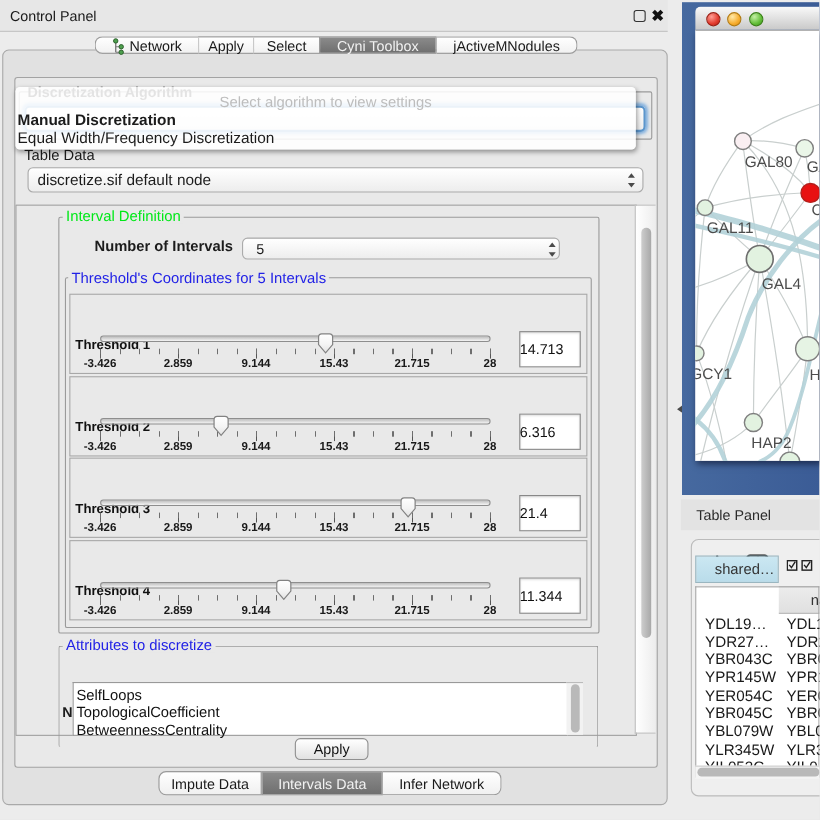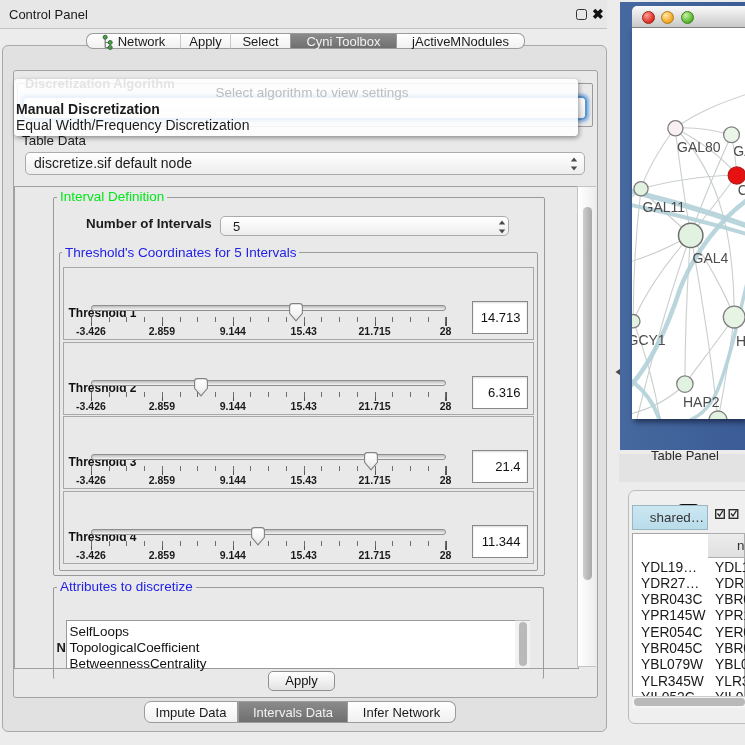--- a/index.html
+++ b/index.html
@@ -28,21 +28,21 @@
 
 .tbox{left:62.5px;width:469px;height:71px;border:1px solid #a8a8a8;background:#e9e9e9;}
 .ttitle{left:5px;top:3.5px;font-size:12px;font-weight:bold;color:#111;margin-top:34px;}
 .track{left:27.5px;top:37px;width:355px;height:6px;border:1px solid #8e8e8e;border-radius:3px;
  background:linear-gradient(#bdbdbd,#f5f5f5);box-sizing:border-box;}
 .tickmaj{left:27.5px;top:48.7px;width:356px;height:9px;
  background:repeating-linear-gradient(90deg,#555 0 1px,transparent 1px 70.9px);}
 .tickmin{left:27.5px;top:49px;width:356px;height:5.2px;
  background:repeating-linear-gradient(90deg,#6e6e6e 0 1px,transparent 1px 17.72px);}
 .vbox{left:408px;top:32.5px;width:56px;height:33px;background:#fff;border:1px solid #888;
- font-size:13px;color:#111;text-align:right;line-height:31px;padding-right:6px;box-sizing:border-box;
+ font-size:13px;color:#111;line-height:31px;padding-right:6px;box-sizing:border-box;
  box-shadow:inset 0 1px 2px rgba(0,0,0,0.15);}
 .tl{position:absolute;top:57px;font-size:10.5px;font-weight:bold;color:#1a1a1a;transform:translateX(-50%);}
 .thumb{position:absolute;top:33.5px;width:18px;height:20px;}
 
 #ylist{left:65.5px;top:619.5px;width:449px;height:47px;background:#fff;border:1px solid #999;border-right:none;
  font-size:13px;color:#111;}
 
 .btab{top:701px;height:22px;background:linear-gradient(#ffffff,#f0f0f0);border:1px solid #9b9b9b;
  color:#1a1a1a;font-size:13px;display:flex;align-items:center;justify-content:center;box-sizing:border-box;}
 .btab.tabsel,.tabrow.tabsel{background:linear-gradient(#8b8b8b,#6f6f6f);color:#f2f2f2;}
@@ -218,21 +218,21 @@
 
 <div class="abs" style="left:268px;top:671px;width:67px;height:20px;background:linear-gradient(#ffffff,#e2e2e2);
  border:1px solid #909090;border-radius:5px;box-sizing:border-box;text-align:center;font-size:13px;color:#111;line-height:18px;">Apply</div>
 
 <div class="abs btab" style="left:144px;width:94px;border-radius:7px 0 0 7px;">Impute Data</div>
 <div class="abs btab tabsel" style="left:238px;width:110px;">Intervals Data</div>
 <div class="abs btab" style="left:348px;width:108px;border-left:none;border-radius:0 7px 7px 0;">Infer Network</div>
 
 <div class="abs" style="left:14px;top:79px;width:564px;height:57px;background:rgba(255,255,255,0.88);
  border-radius:4px;box-shadow:1px 2px 5px rgba(0,0,0,0.4);"></div>
-<div class="abs" style="left:14px;top:85px;width:564px;text-align:center;font-size:13.5px;color:#bdbdbd;padding-left:16px;">Select algorithm to view settings</div>
+<div class="abs" style="left:14px;top:85px;width:564px;text-align:center;font-size:13.5px;color:#bdbdbd;">Select algorithm to view settings</div>
 <div class="abs b13" style="left:16px;top:101px;font-size:14px;">Manual Discretization</div>
 <div class="abs n13" style="left:16px;top:117px;font-size:14px;">Equal Width/Frequency Discretization</div>
 
 <svg class="abs" style="left:614.5px;top:368px;" width="6" height="8" viewBox="0 0 6 8">
 <path d="M5.5 0.5 L5.5 7.5 L0.5 4 Z" fill="#4a4a4a"></path>
   </svg>
 
 <div class="abs" id="blue"></div>
 <div class="abs" id="canvas">
 <svg width="113" height="392" viewBox="0 0 113 392" style="position:absolute;left:0;top:0;">
@@ -290,21 +290,21 @@
 <text x="51" y="380">HAP2</text>
 </g>
 </svg>
 </div>
 <div class="abs" id="mactitle"></div>
 <div class="abs light" style="left:642px;background:radial-gradient(circle at 35% 30%,#ff9f95,#e23b2e 60%,#b02015);border:0.5px solid #9a2015;"></div>
 <div class="abs light" style="left:661px;background:radial-gradient(circle at 35% 30%,#ffe9a8,#f6ad2f 60%,#d88a10);border:0.5px solid #b27a10;"></div>
 <div class="abs light" style="left:681px;background:radial-gradient(circle at 35% 30%,#c5f0a5,#62be39 60%,#3f9020);border:0.5px solid #3a8018;"></div>
 
 <div class="abs" id="tpbar"></div>
-<div class="abs" style="left:633px;top:448px;font-size:13px;color:#2a2a2a;margin-left:18px;">Table Panel</div>
+<div class="abs" style="left:633px;top:461px;font-size:13px;color:#2a2a2a;">Table Panel</div>
 <div class="abs" id="tcontainer"></div>
 
 <svg class="abs" style="left:643px;top:504px;" width="18" height="18" viewBox="0 0 18 18">
 <path fill="#111" d="M9 0.5 L10.6 0.5 L11.1 2.6 A6.6 6.6 0 0 1 12.9 3.35 L14.75 2.2 L15.9 3.35 L14.75 5.2 A6.6 6.6 0 0 1 15.5 7 L17.6 7.5 L17.6 9.1 L15.5 9.6 A6.6 6.6 0 0 1 14.75 11.4 L15.9 13.25 L14.75 14.4 L12.9 13.25 A6.6 6.6 0 0 1 11.1 14 L10.6 16.1 L9 16.1 L8.5 14 A6.6 6.6 0 0 1 6.7 13.25 L4.85 14.4 L3.7 13.25 L4.85 11.4 A6.6 6.6 0 0 1 4.1 9.6 L2 9.1 L2 7.5 L4.1 7 A6.6 6.6 0 0 1 4.85 5.2 L3.7 3.35 L4.85 2.2 L6.7 3.35 A6.6 6.6 0 0 1 8.5 2.6 Z M9.8 5.8 A2.5 2.5 0 1 0 9.8 10.8 A2.5 2.5 0 0 0 9.8 5.8 Z" transform="translate(-0.8,0.6)"></path>
 </svg>
 <div class="abs" style="left:678px;top:504px;width:21px;height:17px;border:2.4px solid #111;border-radius:4px;box-sizing:border-box;"></div>
 <div class="abs" style="left:687.6px;top:506px;width:2.4px;height:13px;background:#111;"></div>
 <svg class="abs" style="left:715px;top:509px;" width="25" height="10" viewBox="0 0 25 10">
 <rect x="0.7" y="0.7" width="8.6" height="8.6" fill="none" stroke="#222" stroke-width="1.3"></rect>
 <path d="M2.5 4.5 L4.5 7 L8 1.5" fill="none" stroke="#222" stroke-width="1.3"></path>

